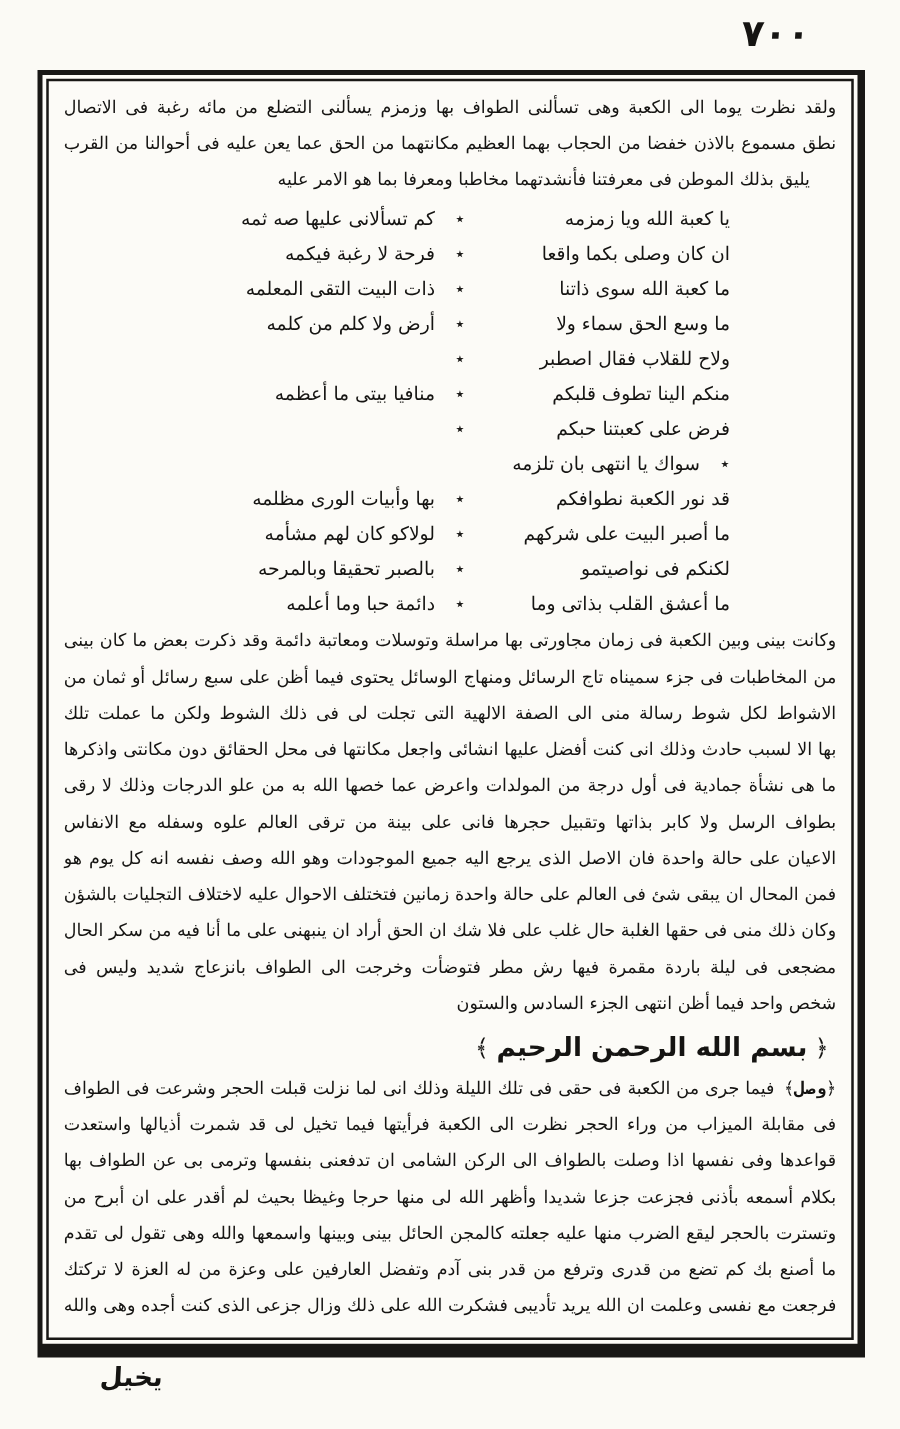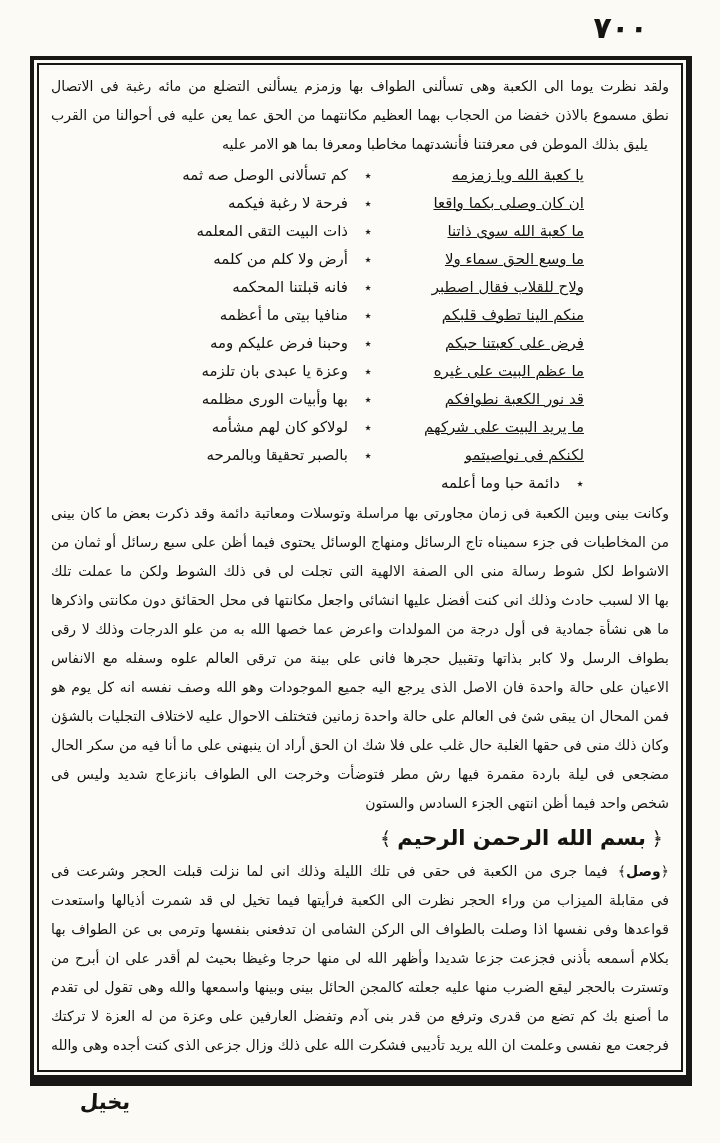--- a/index.html
+++ b/index.html
@@ -52,38 +52,38 @@
   }
   .poem { margin:2px auto 2px auto; width:460px; }
   .verse {
     display:flex; direction:rtl; align-items:center;
     height:28px; overflow:hidden;
   }
   .hemi {
     font-size:15px; line-height:28px;
     overflow:hidden; white-space:nowrap;
   }
-  .hemi.first { width:212px; text-align:right; padding-right:6px;text-decoration:underline; }
+  .hemi.first { width:212px; text-align:right; padding-right:6px; }
   .hemi.second { width:218px; text-align:right; padding-right:10px; }
   .vstar {
     width:20px; text-align:center;
     font-size:13px; font-weight:bold; color:#1b1a18;
   }
   .basmala {
     text-align:right;
     font-size:21px; font-weight:bold;
     line-height:34px; height:34px;
     margin:3px 0 2px 0;
     padding-left:60px;
     overflow:hidden;
   }
   .basmala .orn { font-size:19px; font-weight:normal; padding:0 6px; }
   .wasl-head { font-weight:bold; }
   .wasl-head .orn { font-weight:normal; }
-  .wasl-head { margin-left:3px; }
+  .wasl-head { margin-left:3px;font-family:Liberation Mono, monospace; }
   .catchword {
     position:absolute; top:1090px; left:80px;
     font-size:21px; font-weight:bold;
     transform:skewX(-3deg);
   }
 </style>
 </head>
 <body>
 
 <div class="page">
@@ -94,73 +94,71 @@
     <div class="frame-inner">
 
       <div class="line">ولقد نظرت يوما الى الكعبة وهى تسألنى الطواف بها وزمزم يسألنى التضلع من مائه رغبة فى الاتصال بالمؤمن سؤال</div>
       <div class="line">نطق مسموع بالاذن خفضا من الحجاب بهما العظيم مكانتهما من الحق عما يعن عليه فى أحوالنا من القرب الالهى الذى</div>
       <div class="line centerish">يليق بذلك الموطن فى معرفتنا فأنشدتهما مخاطبا ومعرفا بما هو الامر عليه مترجما عن المؤمن الكامل</div>
 
       <div class="poem">
         <div class="verse">
           <div class="hemi first">يا كعبة الله ويا زمزمه</div>
           <div class="vstar">٭</div>
-          <div class="hemi second">كم تسألانى الوصل صه ثمه</div>
+          <div class="hemi second">كم تسألانى عليها صه ثمه</div>
         </div>
         <div class="verse">
           <div class="hemi first">ان كان وصلى بكما واقعا</div>
           <div class="vstar">٭</div>
           <div class="hemi second">فرحة لا رغبة فيكمه</div>
         </div>
         <div class="verse">
           <div class="hemi first">ما كعبة الله سوى ذاتنا</div>
           <div class="vstar">٭</div>
           <div class="hemi second">ذات البيت التقى المعلمه</div>
         </div>
         <div class="verse">
           <div class="hemi first">ما وسع الحق سماء ولا</div>
           <div class="vstar">٭</div>
           <div class="hemi second">أرض ولا كلم من كلمه</div>
         </div>
         <div class="verse">
           <div class="hemi first">ولاح للقلاب فقال اصطبر</div>
           <div class="vstar">٭</div>
-          <div class="hemi second">فانه قبلتنا المحكمه</div>
         </div>
         <div class="verse">
           <div class="hemi first">منكم الينا تطوف قلبكم</div>
           <div class="vstar">٭</div>
           <div class="hemi second">منافيا بيتى ما أعظمه</div>
         </div>
         <div class="verse">
           <div class="hemi first">فرض على كعبتنا حبكم</div>
           <div class="vstar">٭</div>
-          <div class="hemi second">وحبنا فرض عليكم ومه</div>
         </div>
         <div class="verse">
-          <div class="hemi first">ما عظم البيت على غيره</div>
           <div class="vstar">٭</div>
-          <div class="hemi second">وعزة يا عبدى بان تلزمه</div>
+          <div class="hemi second">سواك يا انتهى بان تلزمه</div>
         </div>
         <div class="verse">
           <div class="hemi first">قد نور الكعبة نطوافكم</div>
           <div class="vstar">٭</div>
           <div class="hemi second">بها وأبيات الورى مظلمه</div>
         </div>
         <div class="verse">
-          <div class="hemi first">ما يريد البيت على شركهم</div>
+          <div class="hemi first">ما أصبر البيت على شركهم</div>
           <div class="vstar">٭</div>
           <div class="hemi second">لولاكو كان لهم مشأمه</div>
         </div>
         <div class="verse">
           <div class="hemi first">لكنكم فى نواصيتمو</div>
           <div class="vstar">٭</div>
           <div class="hemi second">بالصبر تحقيقا وبالمرحه</div>
         </div>
         <div class="verse">
+          <div class="hemi first">ما أعشق القلب بذاتى وما</div>
           <div class="vstar">٭</div>
           <div class="hemi second">دائمة حبا وما أعلمه</div>
         </div>
       </div>
 
       <div class="line">وكانت بينى وبين الكعبة فى زمان مجاورتى بها مراسلة وتوسلات ومعاتبة دائمة وقد ذكرت بعض ما كان بينى وبينها</div>
       <div class="line">من المخاطبات فى جزء سميناه تاج الرسائل ومنهاج الوسائل يحتوى فيما أظن على سبع رسائل أو ثمان من أجل السبعة</div>
       <div class="line">الاشواط لكل شوط رسالة منى الى الصفة الالهية التى تجلت لى فى ذلك الشوط ولكن ما عملت تلك الرسائل ولا خاطبتها</div>
       <div class="line">بها الا لسبب حادث وذلك انى كنت أفضل عليها انشائى واجعل مكانتها فى محل الحقائق دون مكانتى واذكرها من حيث</div>
       <div class="line">ما هى نشأة جمادية فى أول درجة من المولدات واعرض عما خصها الله به من علو الدرجات وذلك لا رقى همتها ولا تحجب</div>

